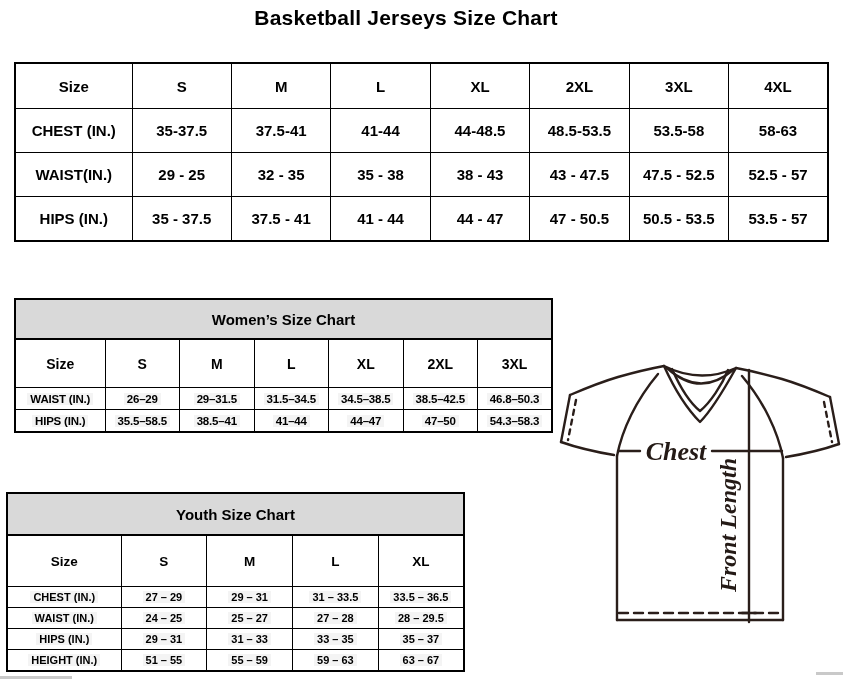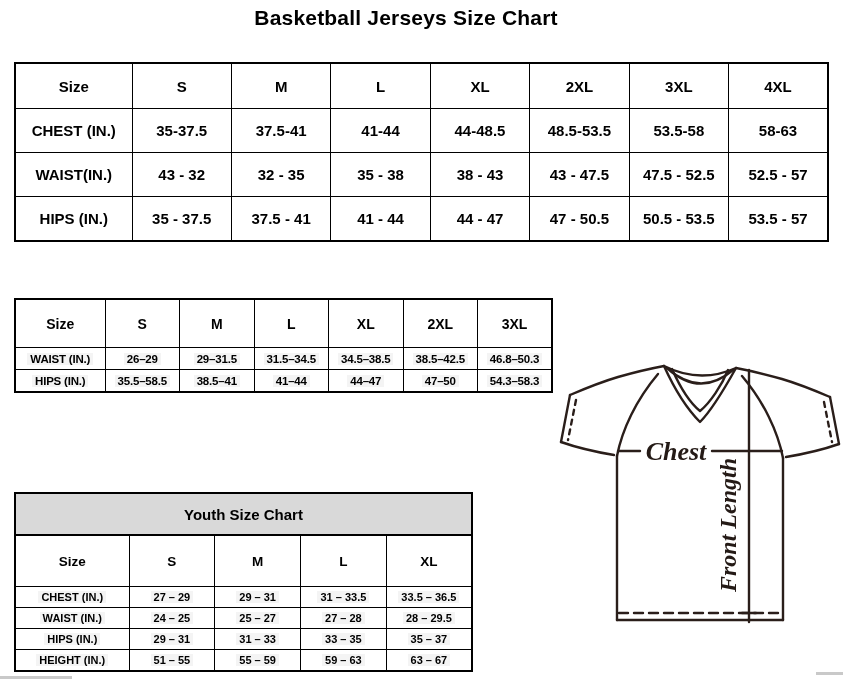--- a/index.html
+++ b/index.html
@@ -24,21 +24,21 @@
   .mens{left:14px;top:62px;width:815px;}
   .mens tr.banner td{height:41px;font-size:16px;}
   .mens tr.cols td{height:44px;font-size:15px;}
   .mens tr.data td{height:43px;font-size:15px;}
   
   .womens{left:14px;top:298px;width:539px;}
   .womens tr.banner td{height:38px;font-size:15px;}
   .womens tr.cols td{height:47px;font-size:14px;}
   .womens tr.data td{height:21px;font-size:11.5px;letter-spacing:-.2px;}
   
-  .youth{left:14px;top:492px;width:459px;}
+  .youth{left:6px;top:492px;width:459px;}
   .youth tr.banner td{height:40px;font-size:15px;}
   .youth tr.cols td{height:50px;font-size:13.5px;}
   .youth tr.data td{height:20px;font-size:11px;}
   .hl{background:#f4f4f4;padding:0 3px;}
   
   .jersey{position:absolute;left:556px;top:360px;}
   .jersey text{
     font-family:"Liberation Serif", serif;font-style:italic;font-weight:bold;
     fill:#241a16;
   }
@@ -78,21 +78,21 @@
     <td>35-37.5</td>
     <td>37.5-41</td>
     <td>41-44</td>
     <td>44-48.5</td>
     <td>48.5-53.5</td>
     <td>53.5-58</td>
     <td>58-63</td>
   </tr>
   <tr class="data">
     <td>WAIST(IN.)</td>
-    <td>43 - 32</td>
+    <td>29 - 25</td>
     <td>32 - 35</td>
     <td>35 - 38</td>
     <td>38 - 43</td>
     <td>43 - 47.5</td>
     <td>47.5 - 52.5</td>
     <td>52.5 - 57</td>
   </tr>
   <tr class="data">
     <td>HIPS (IN.)</td>
     <td>35 - 37.5</td>
@@ -110,20 +110,23 @@
   <colgroup>
       <col style="width:90px">
       <col>
       <col>
       <col>
       <col>
       <col>
       <col>
     </colgroup>
   <tbody>
+      <tr class="banner">
+    <td colspan="7">Women’s Size Chart</td>
+  </tr>
   <tr class="cols">
     <td>Size</td>
     <td>S</td>
     <td>M</td>
     <td>L</td>
     <td>XL</td>
     <td>2XL</td>
     <td>3XL</td>
   </tr>
   <tr class="data">

